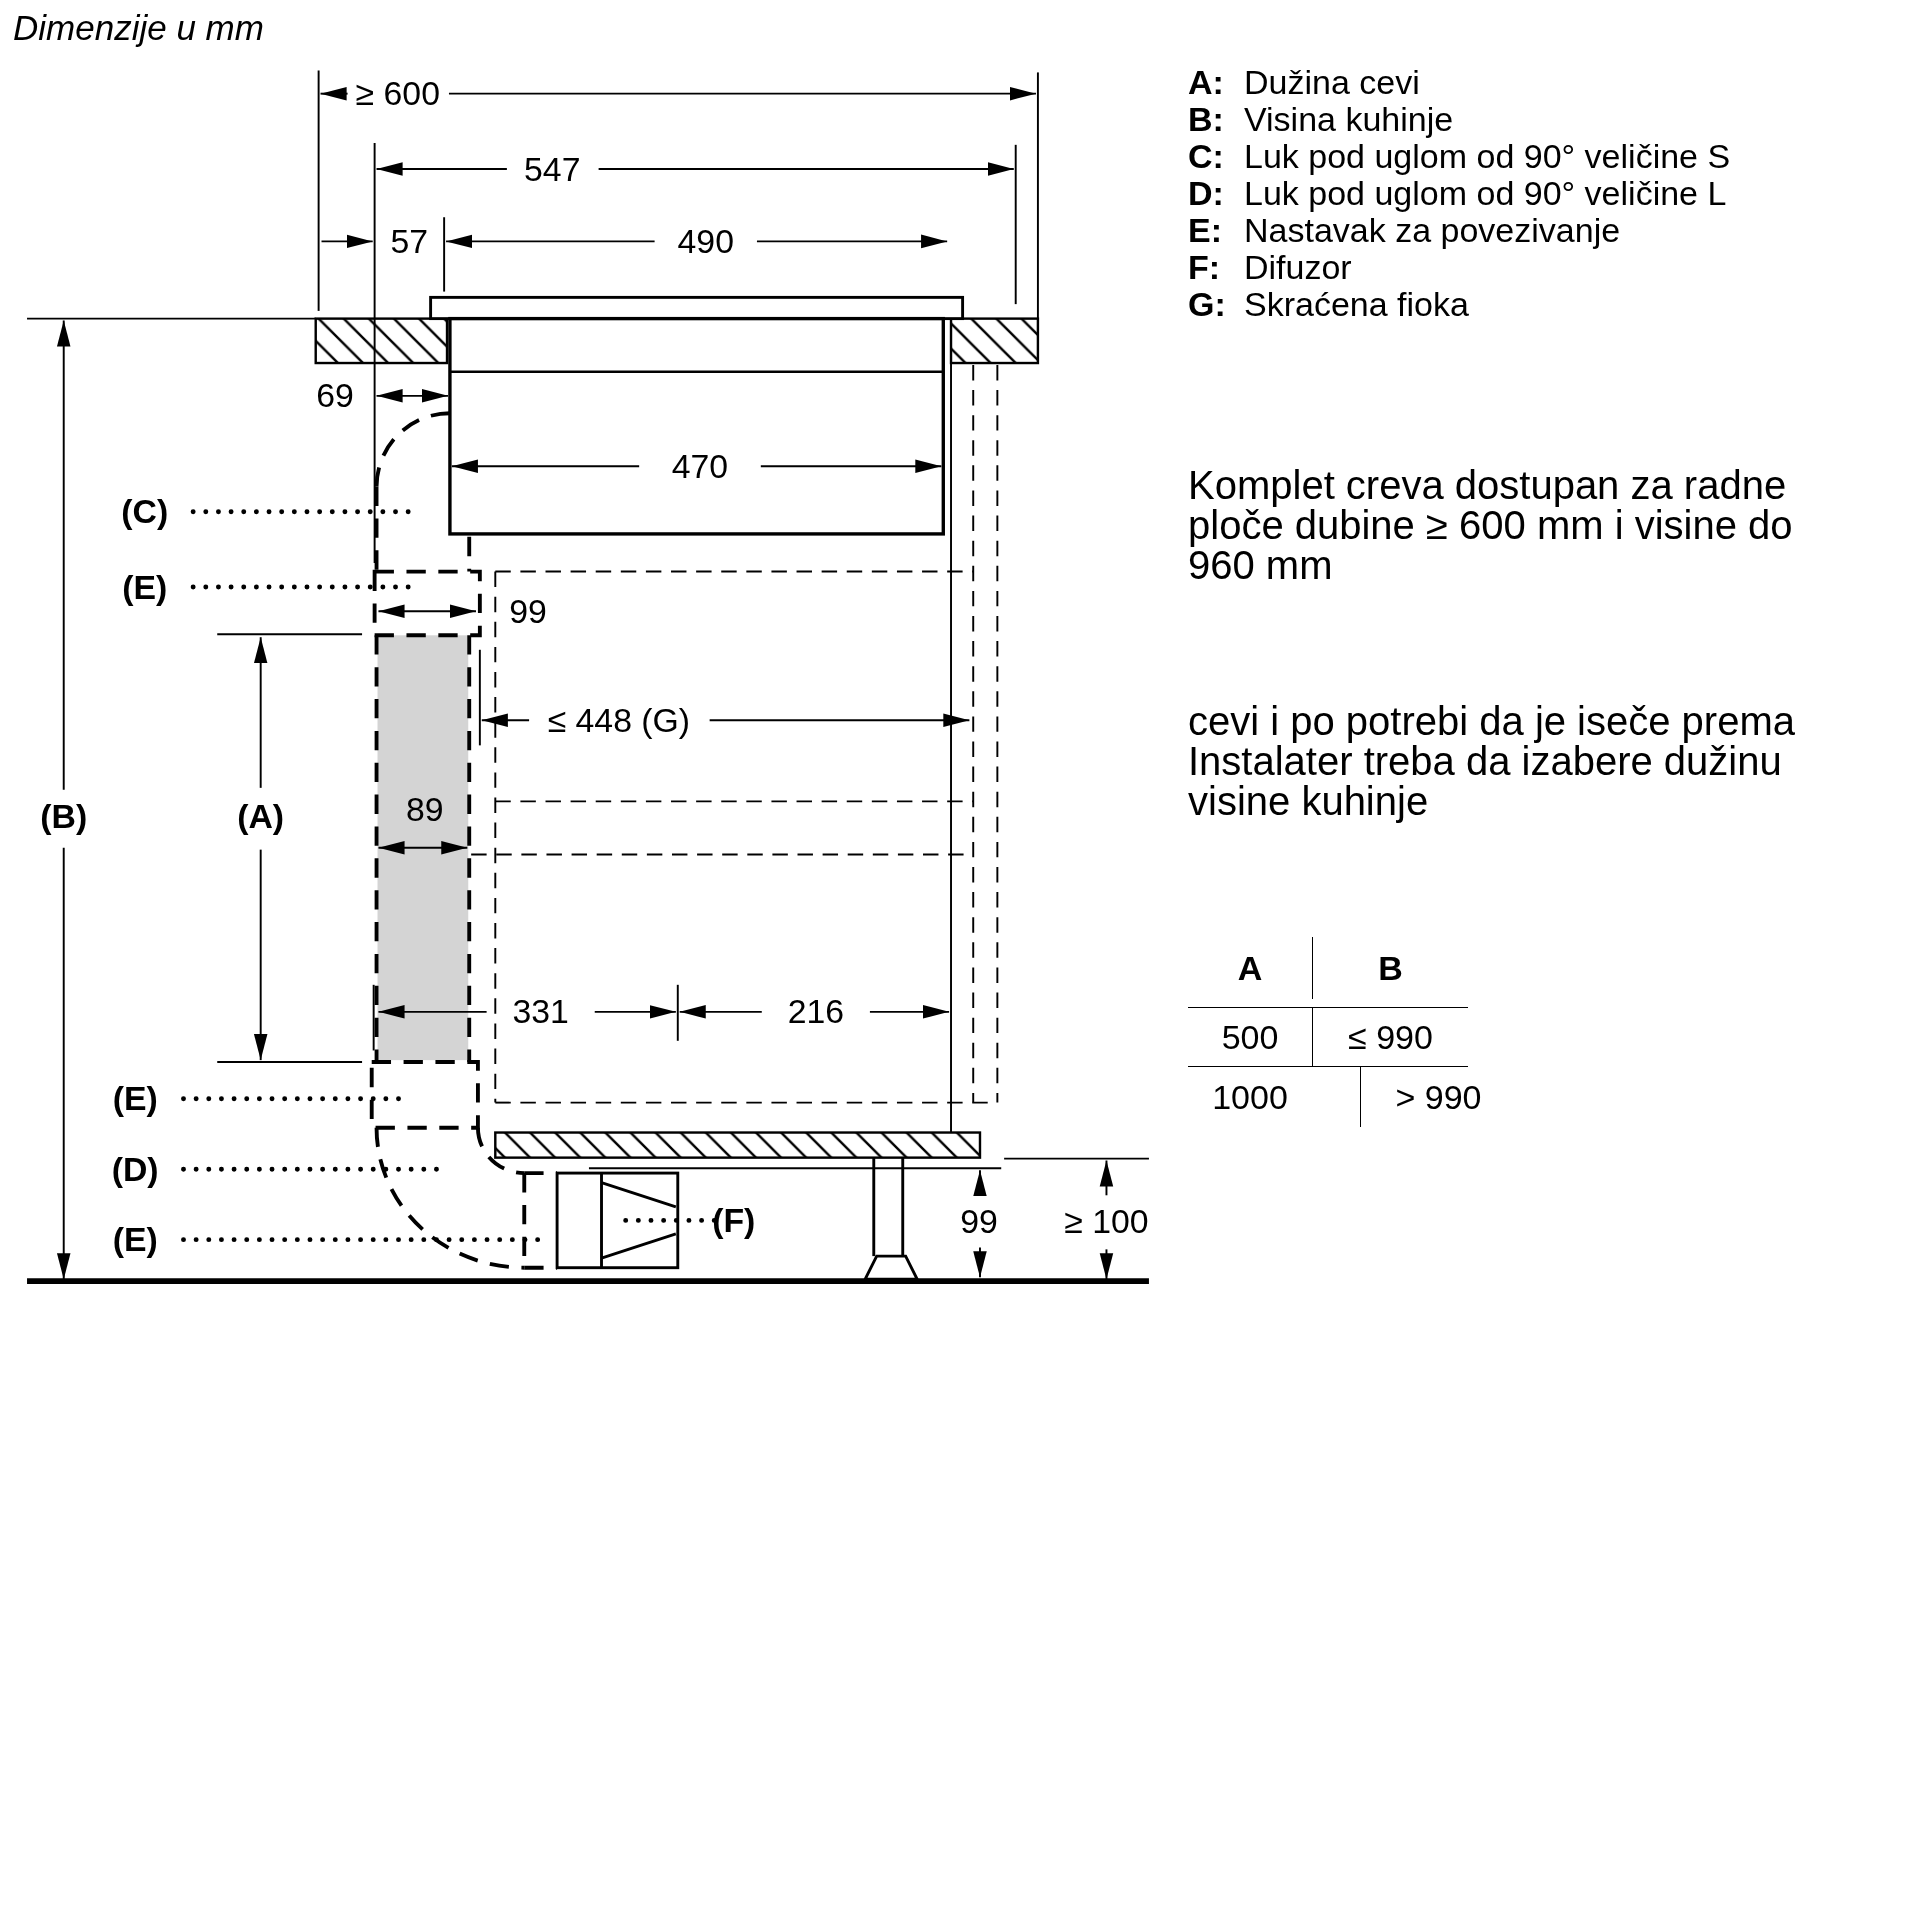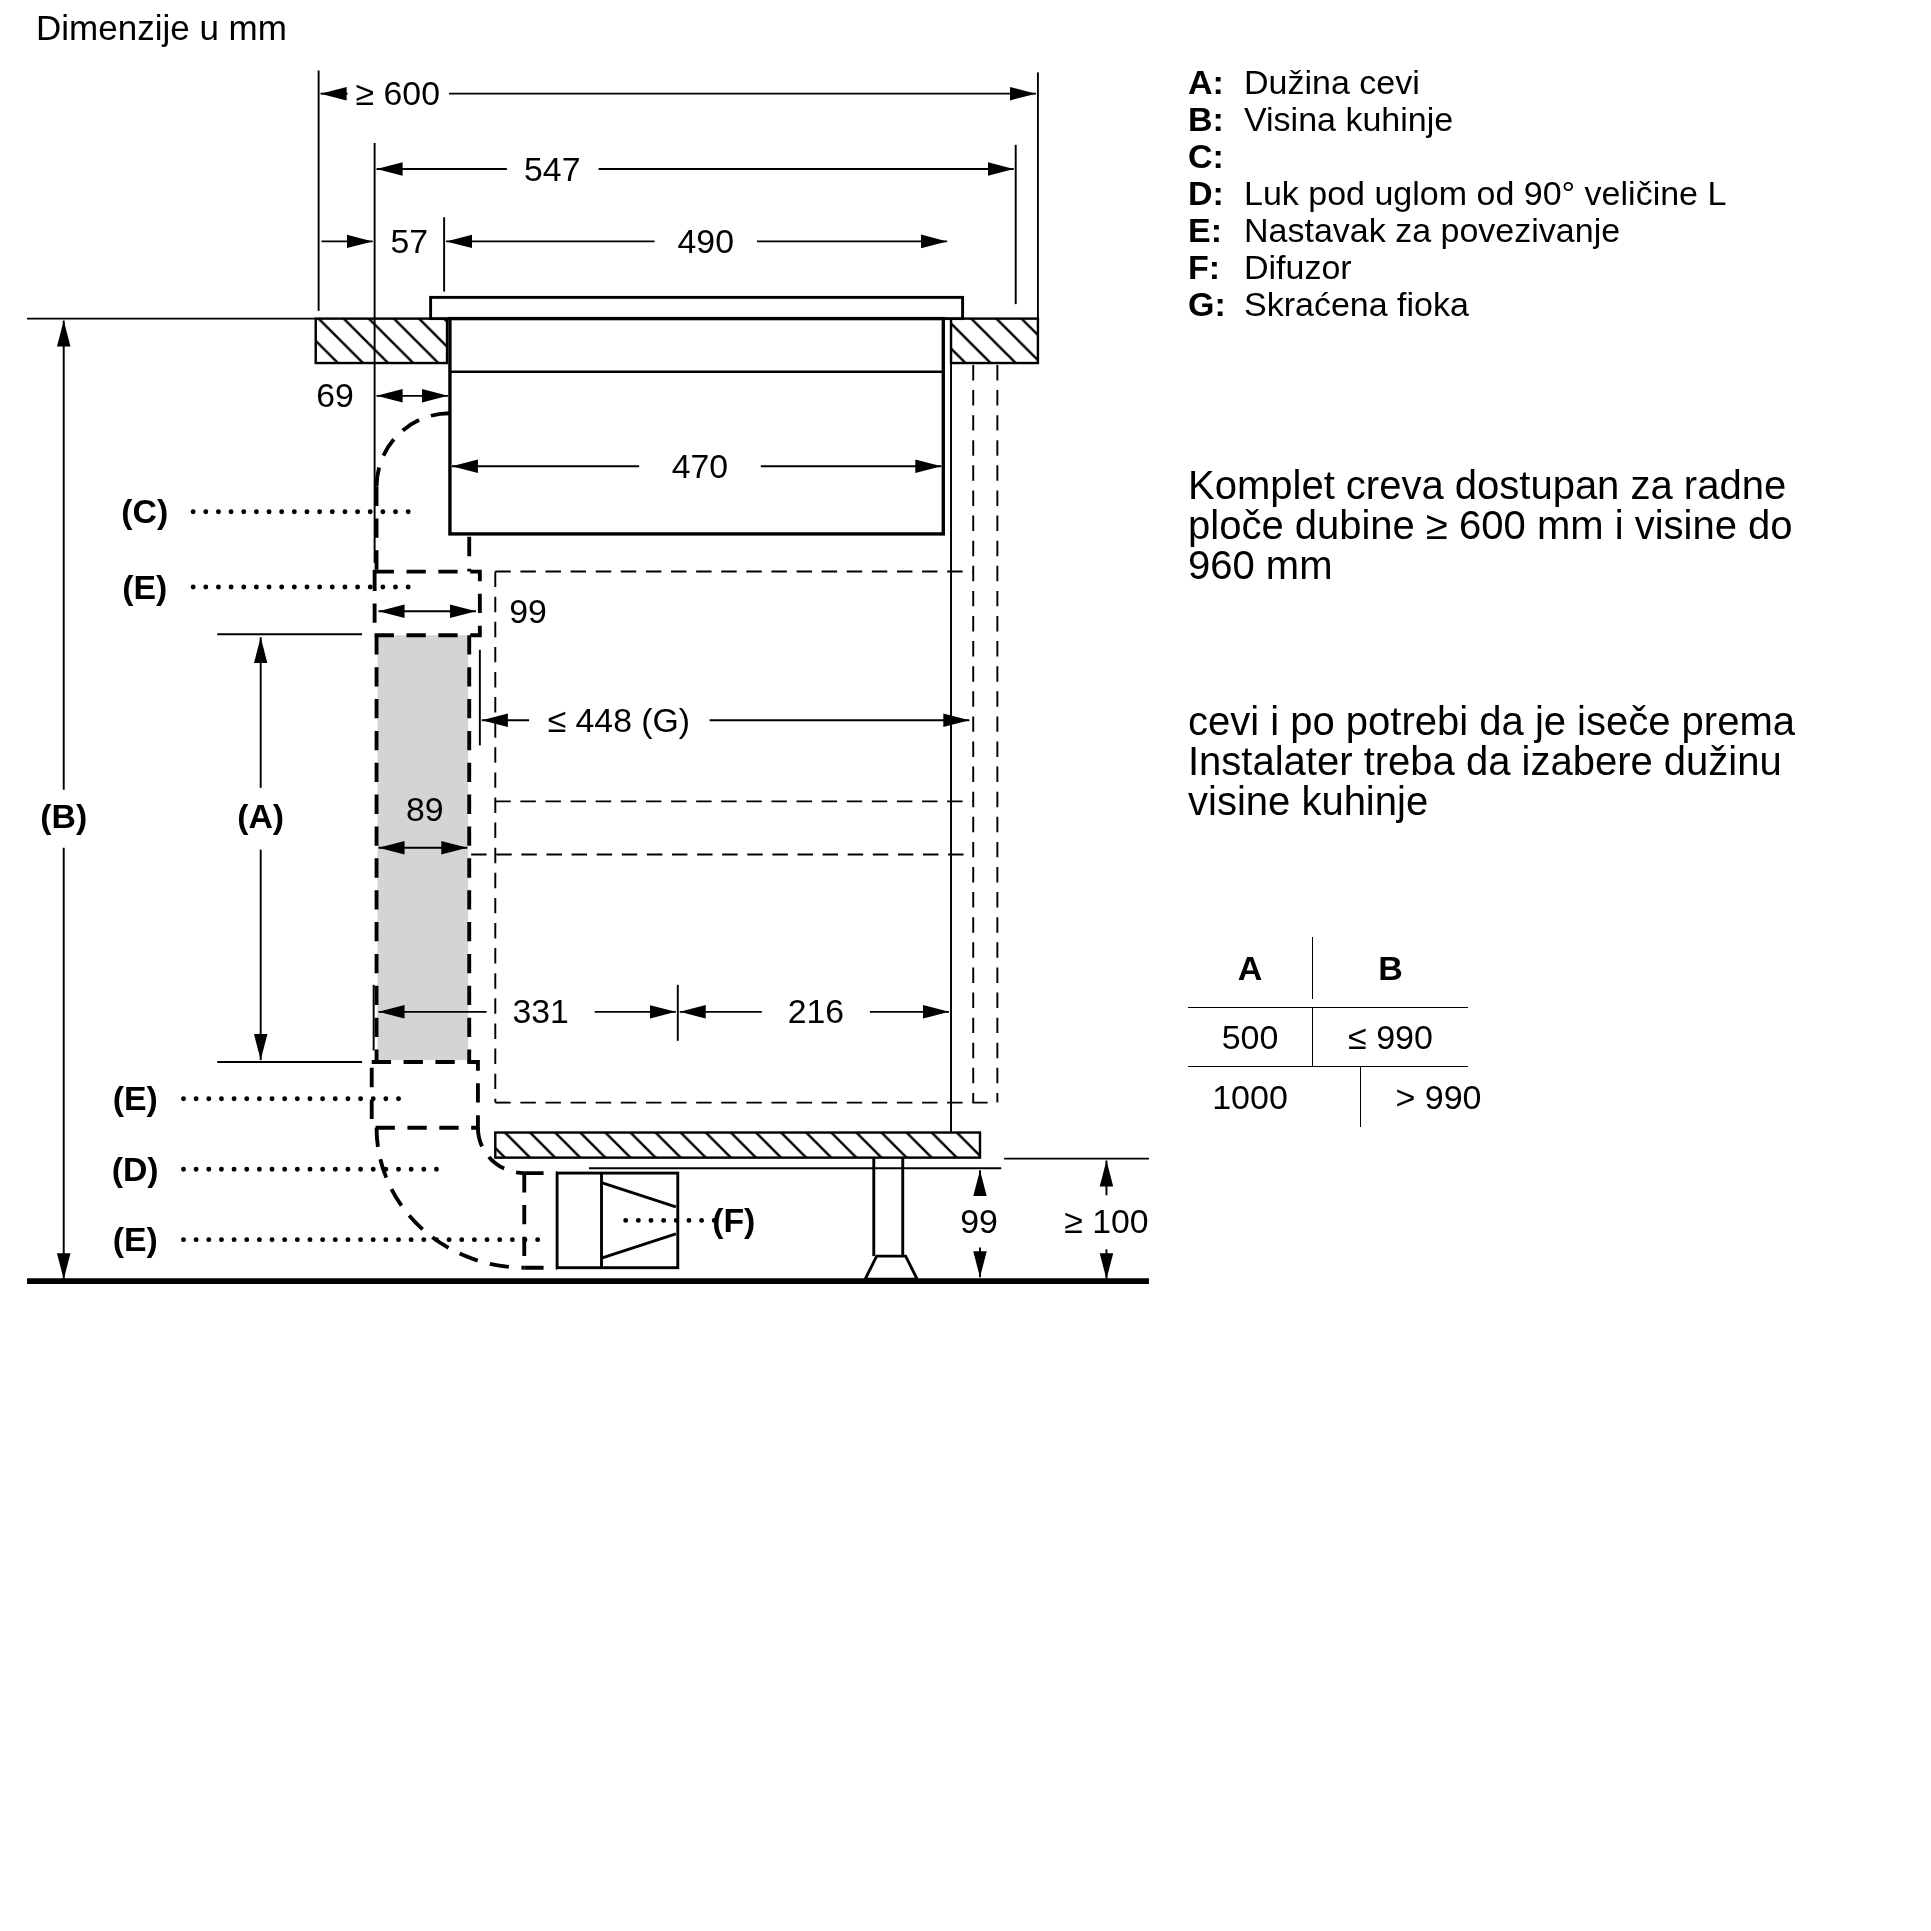--- a/index.html
+++ b/index.html
@@ -1,20 +1,20 @@
 <!DOCTYPE html>
 <html><head>
 <meta charset="utf-8">
 <style>
   html,body{margin:0;padding:0;background:#fff;}
   body{width:1931px;height:1931px;position:relative;font-family:"Liberation Sans",sans-serif;color:#000;}
   #drawing{position:absolute;left:0;top:0;}
   svg text{font-family:"Liberation Sans",sans-serif;font-size:35px;fill:#000;}
   svg text.blbl{font-weight:bold;}
-  .page-title{position:absolute;left:36px;top:7.7px;font-size:35px;}
+  .page-title{position:absolute;left:13px;top:7.7px;font-size:35px;font-style:italic;}
   .right-col{position:absolute;left:1188px;top:64px;width:695px;}
   .legend{display:block;}
   .lrow{display:flex;font-size:34px;line-height:37px;}
   .lrow b{width:56px;flex:0 0 56px;font-weight:bold;}
   .para{position:absolute;left:1188px;width:695px;font-size:40px;line-height:40px;}
   .para1{top:465px;}
   .para2{top:701px;}
   .abtable{position:absolute;left:1188px;top:937px;width:280px;}
   .abtable .trow{display:grid;grid-template-columns:124px 156px;}
   .abtable .cell{text-align:center;font-size:34px;display:flex;align-items:center;justify-content:center;}
@@ -190,20 +190,21 @@
   <div class="lrow">
       <b>A:</b>
       <span>Dužina cevi</span>
     </div>
   <div class="lrow">
       <b>B:</b>
       <span>Visina kuhinje</span>
     </div>
   <div class="lrow">
       <b>C:</b>
+      <span>Luk pod uglom od 90° veličine S</span>
     </div>
   <div class="lrow">
       <b>D:</b>
       <span>Luk pod uglom od 90° veličine L</span>
     </div>
   <div class="lrow">
       <b>E:</b>
       <span>Nastavak za povezivanje</span>
     </div>
   <div class="lrow">

